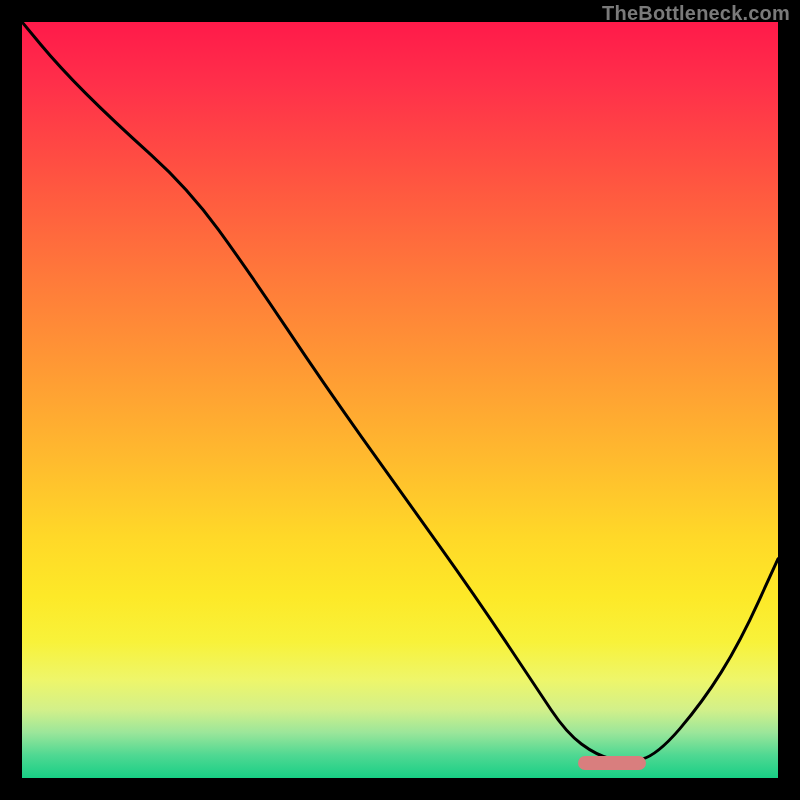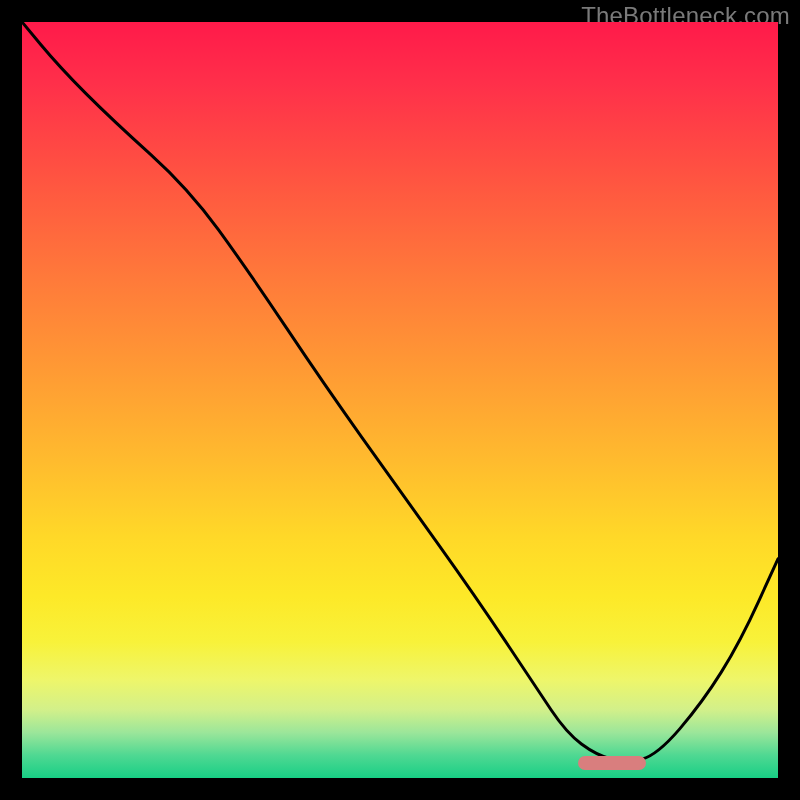--- a/index.html
+++ b/index.html
@@ -38,22 +38,22 @@
       #9be69a 94%,
       #4fd892 97%,
       #18cf85 100%
     );
   }
   .watermark {
     position: absolute;
     top: 2px;
     right: 10px;
     color: #7a7a7a;
-    font-size: 24px;
-    font-weight: 400;
+    font-size: 20px;
+    font-weight: 700;
     letter-spacing: 0.2px;
     user-select: none;
   }
   svg.curve {
     position: absolute;
     left: 0;
     top: 0;
     width: 756px;
     height: 756px;
   }

